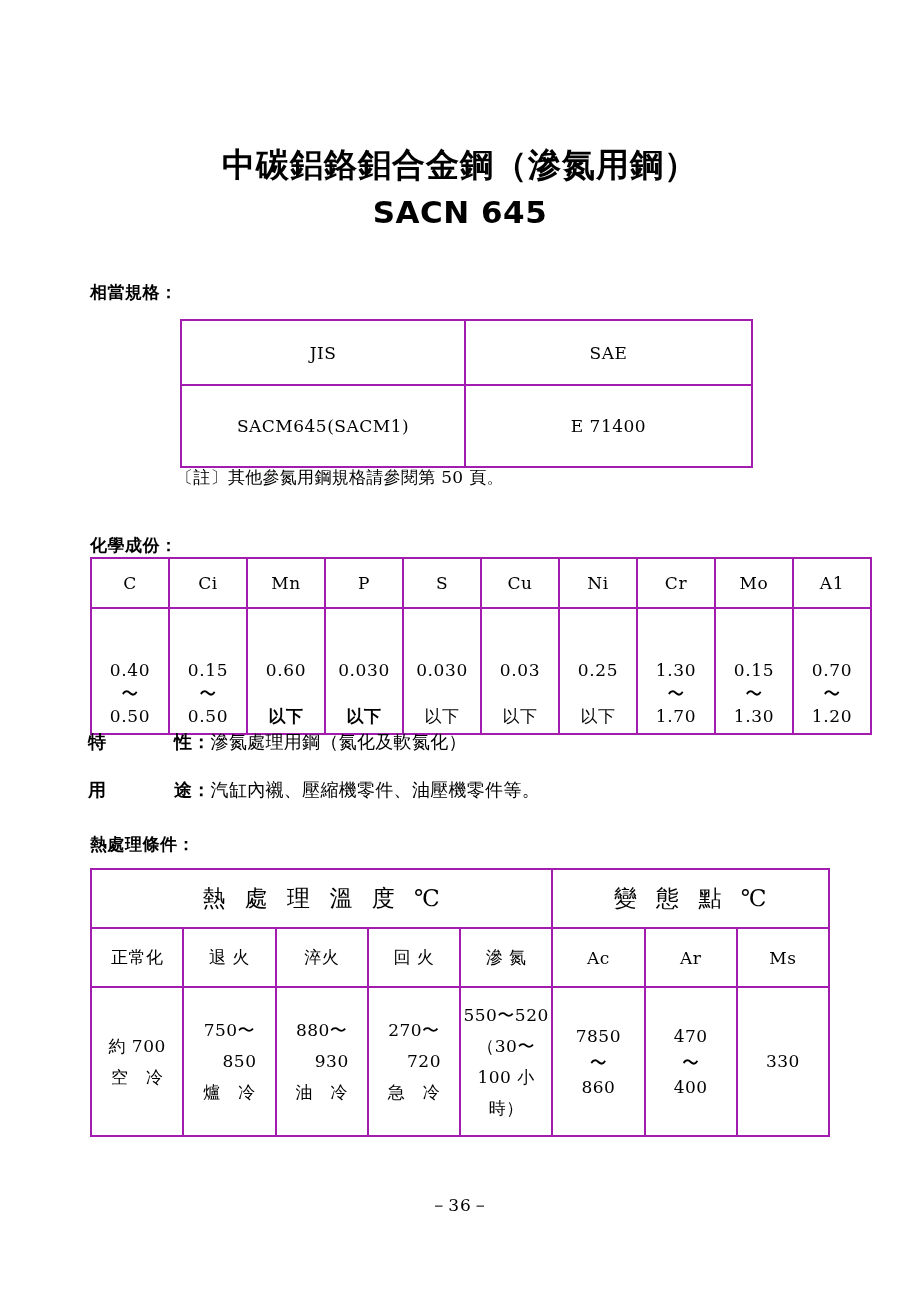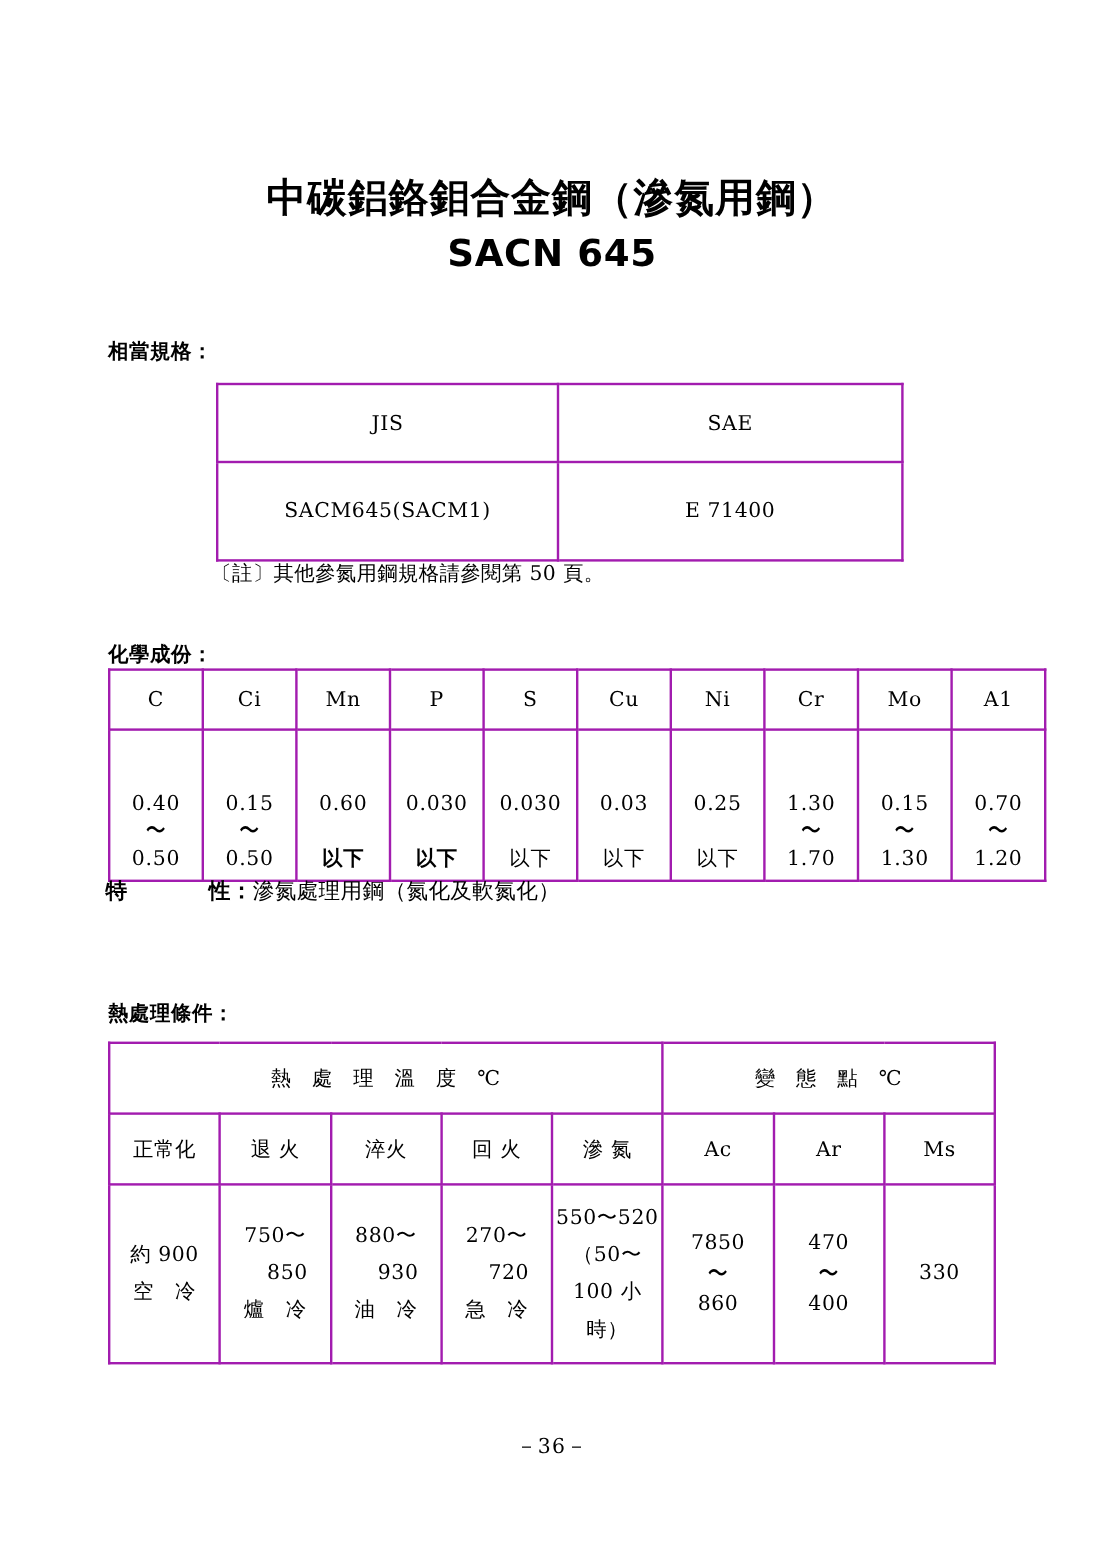--- a/index.html
+++ b/index.html
@@ -171,21 +171,21 @@
     left: 90px;
     top: 852px;
     width: 740px;
   }
   #tbl-heat td {
     font-size: 17px;
     letter-spacing: 0.5px;
   }
   #tbl-heat .hdr-span {
     height: 55px;
-    font-size: 17px;
+    font-size: 23px;
     letter-spacing: 6px;
     padding-left: 6px;
     text-align: center;
   }
   #tbl-heat tr.row-sub td { height: 55px; }
   #tbl-heat tr.row-data td {
     height: 135px;
     vertical-align: middle;
     padding: 6px 0;
   }
@@ -334,20 +334,23 @@
         </span>
       </td>
     </tr>
   </tbody>
     </table>
 
   <div class="prop-row" id="row-prop">
     <span class="prop-key"><span class="k1">特</span><span>性：</span></span><span class="prop-val">滲氮處理用鋼（氮化及軟氮化）</span>
   </div>
 
+  <div class="prop-row" id="row-use">
+    <span class="prop-key"><span class="k1">用</span><span>途：</span></span><span class="prop-val">汽缸內襯、壓縮機零件、油壓機零件等。</span>
+  </div>
 
   <div class="section-label" id="lbl-heat">熱處理條件：</div>
 
   <table id="tbl-heat">
     <tbody>
         <tr class="row-group">
       <td class="hdr-span" colspan="5">熱 處 理 溫 度 ℃</td>
       <td class="hdr-span" colspan="3">變 態 點 ℃</td>
     </tr>
     <tr class="row-sub">
@@ -356,21 +359,21 @@
       <td class="col-q">淬火</td>
       <td class="col-t">回 火</td>
       <td class="col-nit">滲 氮</td>
       <td class="col-ac">Ac</td>
       <td class="col-ar">Ar</td>
       <td class="col-ms">Ms</td>
     </tr>
     <tr class="row-data">
       <td>
         <span class="hcell">
-          <span class="ln-c">約 900</span>
+          <span class="ln-c">約 700</span>
           <span class="ln-c"></span>
           <span class="ln-c">空　冷</span>
         </span>
       </td>
       <td>
         <span class="hcell">
           <span class="ln-c">750〜</span>
           <span class="ln-r">850</span>
           <span class="ln-c">爐　冷</span>
         </span>
@@ -386,21 +389,21 @@
         <span class="hcell">
           <span class="ln-c">270〜</span>
           <span class="ln-r">720</span>
           <span class="ln-c">急　冷</span>
         </span>
       </td>
       <td>
         <span class="hcell">
           <span class="ln-c">550〜520</span>
           <span class="ln-c"></span>
-          <span class="ln-c">（50〜100 小時）</span>
+          <span class="ln-c">（30〜100 小時）</span>
         </span>
       </td>
       <td>
         <span class="hcell">
           <span class="ln-c">7850</span>
           <span class="ln-c tilde">〜</span>
           <span class="ln-c">860</span>
         </span>
       </td>
       <td>

